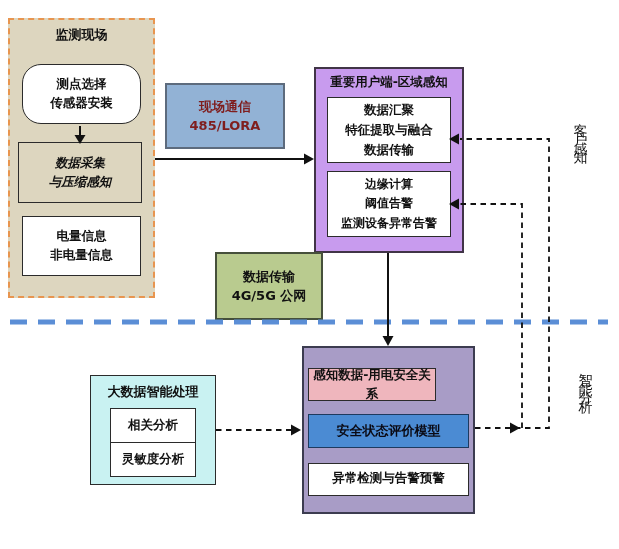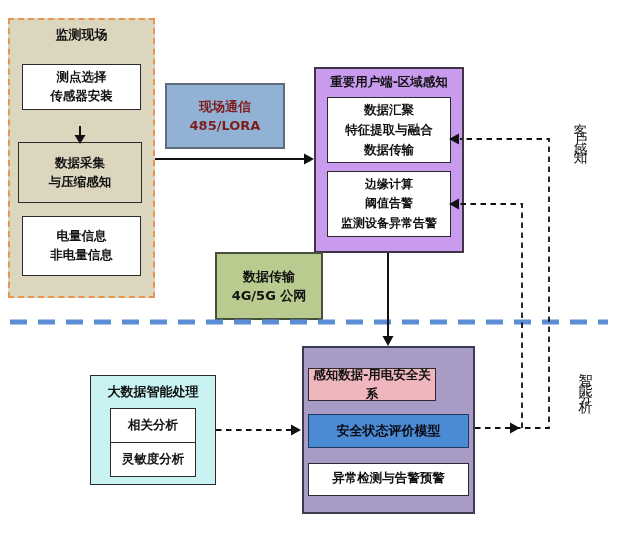--- a/index.html
+++ b/index.html
@@ -12,22 +12,22 @@
     display:flex;align-items:center;justify-content:center;text-align:center;
     white-space:pre-line;font-weight:bold;line-height:1.5;
   }
   .whitebox{background:#ffffff;border:1.5px solid #2b2b2b;font-size:12.5px;z-index:3;}
   
   #monitoring-site{
     left:8px;top:18px;width:147px;height:280px;z-index:2;
     background:#ddd6bf;border:2px dashed #e8954f;
   }
   #monitoring-site-title{left:8px;top:26px;width:147px;text-align:center;font-weight:bold;font-size:13px;z-index:3;}
-  #ms-box1{left:22px;top:64px;width:119px;height:46px;}
-  #ms-box2{left:18px;top:142px;width:124px;height:61px;background:#ddd6bf;border:1.5px solid #2b2b2b;font-size:12.5px;z-index:3;}
+  #ms-box1{left:22px;top:64px;width:119px;height:60px;border-radius:19px;}
+  #ms-box2{left:18px;top:142px;width:124px;height:61px;background:#ddd6bf;border:1.5px solid #2b2b2b;font-size:12.5px;z-index:3;font-style:italic;}
   #ms-box3{left:22px;top:216px;width:119px;height:60px;}
   
   #field-comm{
     left:165px;top:83px;width:120px;height:66px;z-index:2;font-size:13px;
     background:#92b2d5;border:2px solid #5d6b7d;color:#7f1d1d;
   }
   
   #user-region{
     left:314px;top:67px;width:150px;height:186px;z-index:2;
     background:#c89bee;border:2px solid #413447;

